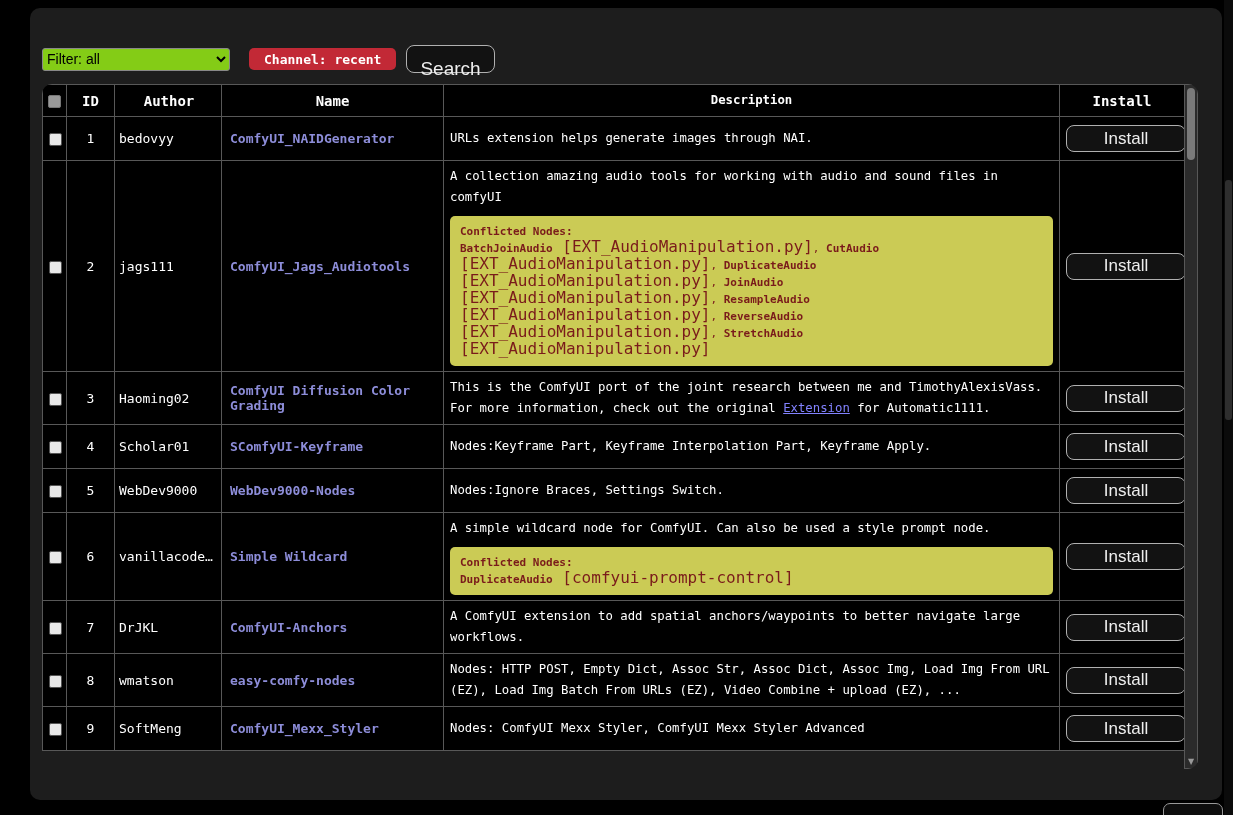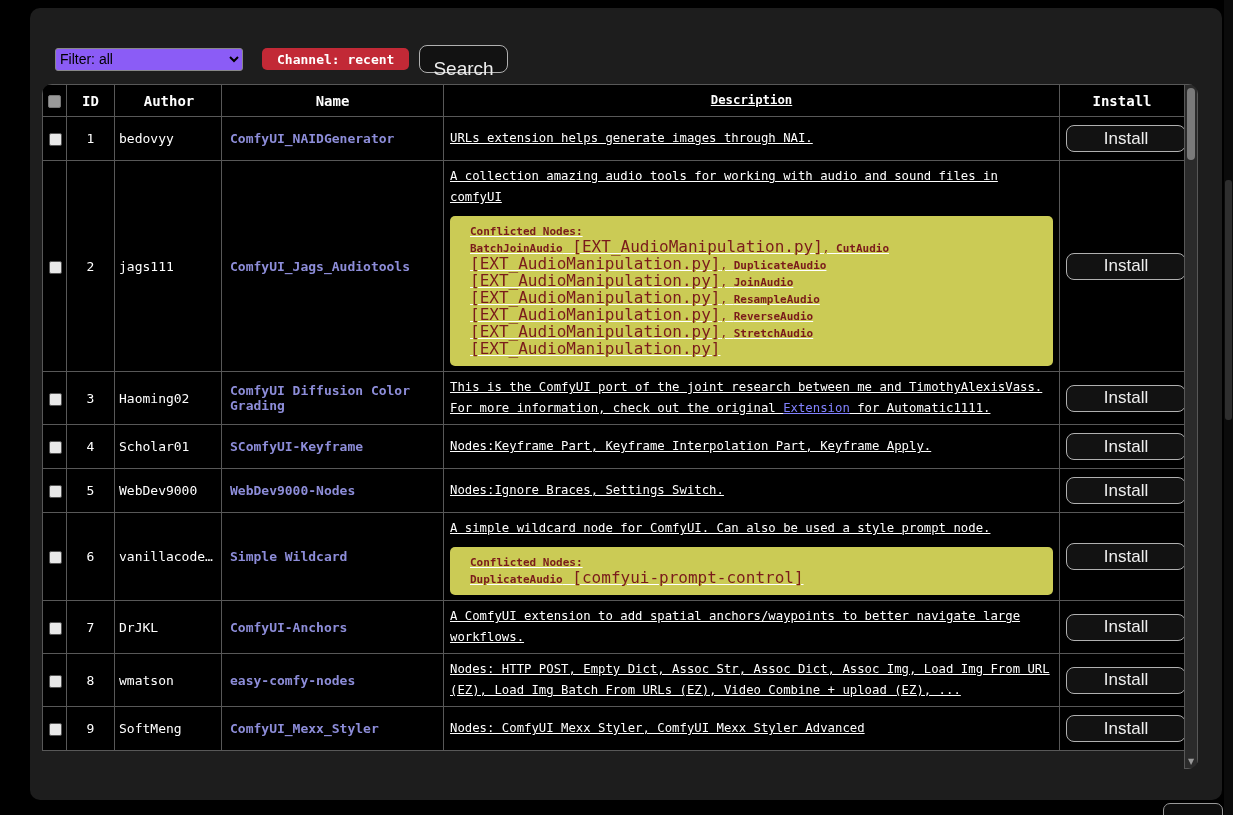--- a/index.html
+++ b/index.html
@@ -20,24 +20,23 @@
   
   .toolbar {
     display: flex;
     align-items: center;
     margin: 36px 12px 0 12px;
     width: 1156px;
     height: 30px;
   }
   .filter-select {
     width: 188px; height: 23px;
-    margin-left: 13px;
     font-family: "Liberation Sans", sans-serif;
     font-size: 14px;
-    background: #8b5cf6; color: #000;
+    background: #84cc16; color: #000;
     border: 1px solid #888;
     border-radius: 3px;
   }
   .channel-badge {
     margin-left: 19px;
     height: 22px;
     display: inline-flex;
     align-items: center;
     padding: 0 15px;
     border: none;
@@ -104,21 +103,21 @@
   }
   td {
     padding: 8px 6px;
     vertical-align: middle;
     font-size: 13px;
   }
   .col-check  { width: 24px; text-align: center; }
   .col-id     { width: 48px; text-align: center; }
   .col-author { width: 107px; padding-left: 4px; white-space: nowrap; overflow: hidden; }
   .col-name   { width: 222px; padding-left: 8px; }
-  .col-desc   { width: 616px; padding: 5px 6px; line-height: 21px; font-size: 12.3px; text-decoration: underline; }
+  .col-desc   { width: 616px; padding: 5px 6px; line-height: 21px; font-size: 12.3px; }
   .col-install{ width: 125px; text-align: center; }
   input[type="checkbox"] {
     appearance: none; -webkit-appearance: none;
     width: 13px; height: 13px;
     background: #e9e9e9;
     border: 1px solid #555;
     border-radius: 2px;
     vertical-align: middle;
     cursor: pointer;
   }
@@ -132,21 +131,21 @@
   .desc-link {
     color: var(--description-link, #8282ff);
     text-decoration: underline;
     cursor: pointer;
   }
   .conflict-box {
     margin-top: 8px;
     background: var(--conflict-bg, #cbcb55);
     color: var(--conflict-text, #7a1b1b);
     border-radius: 5px;
-    padding: 8px 20px;
+    padding: 8px 10px;
     line-height: 15px;
     font-size: 11px;
   }
   .conflict-title { font-weight: bold; font-size: 11px; }
   .c-node { font-weight: bold; font-size: 11px; }
   .c-src  { font-size: 16px; }
   .install-btn {
     width: 120px; height: 27px;
     font-size: 17px;
   }

